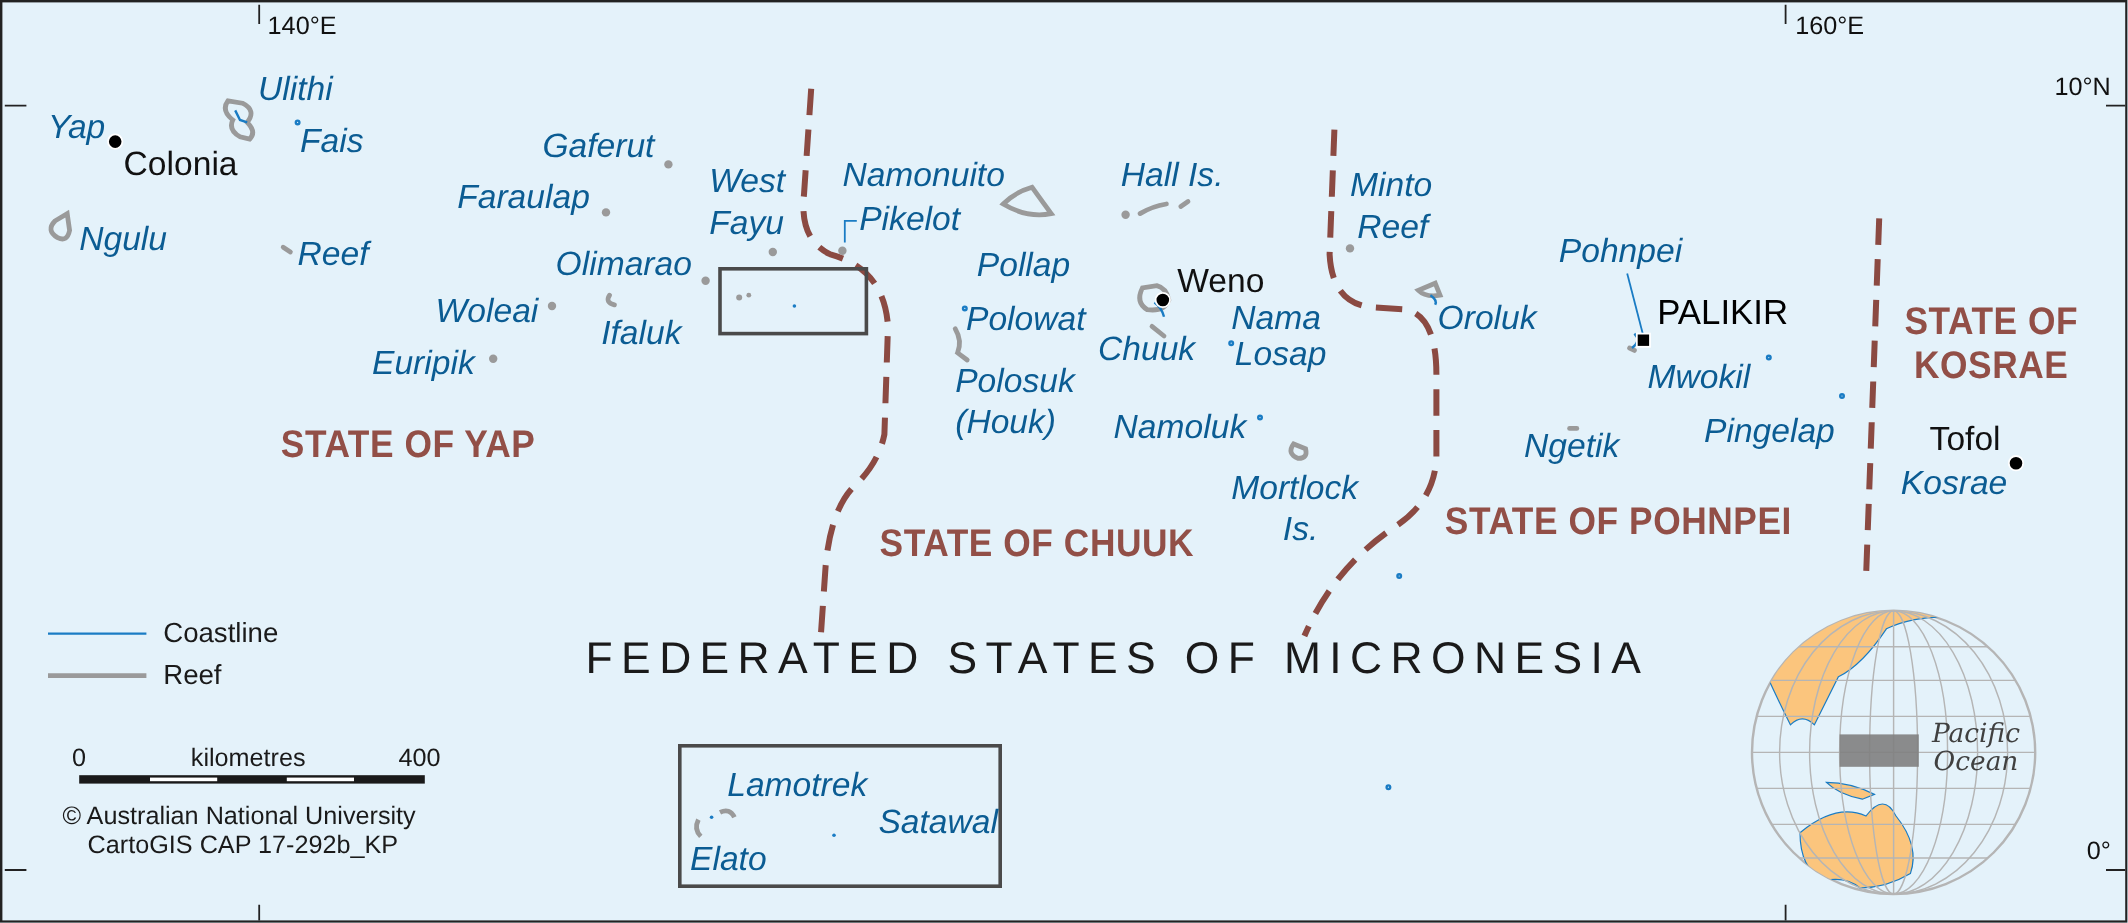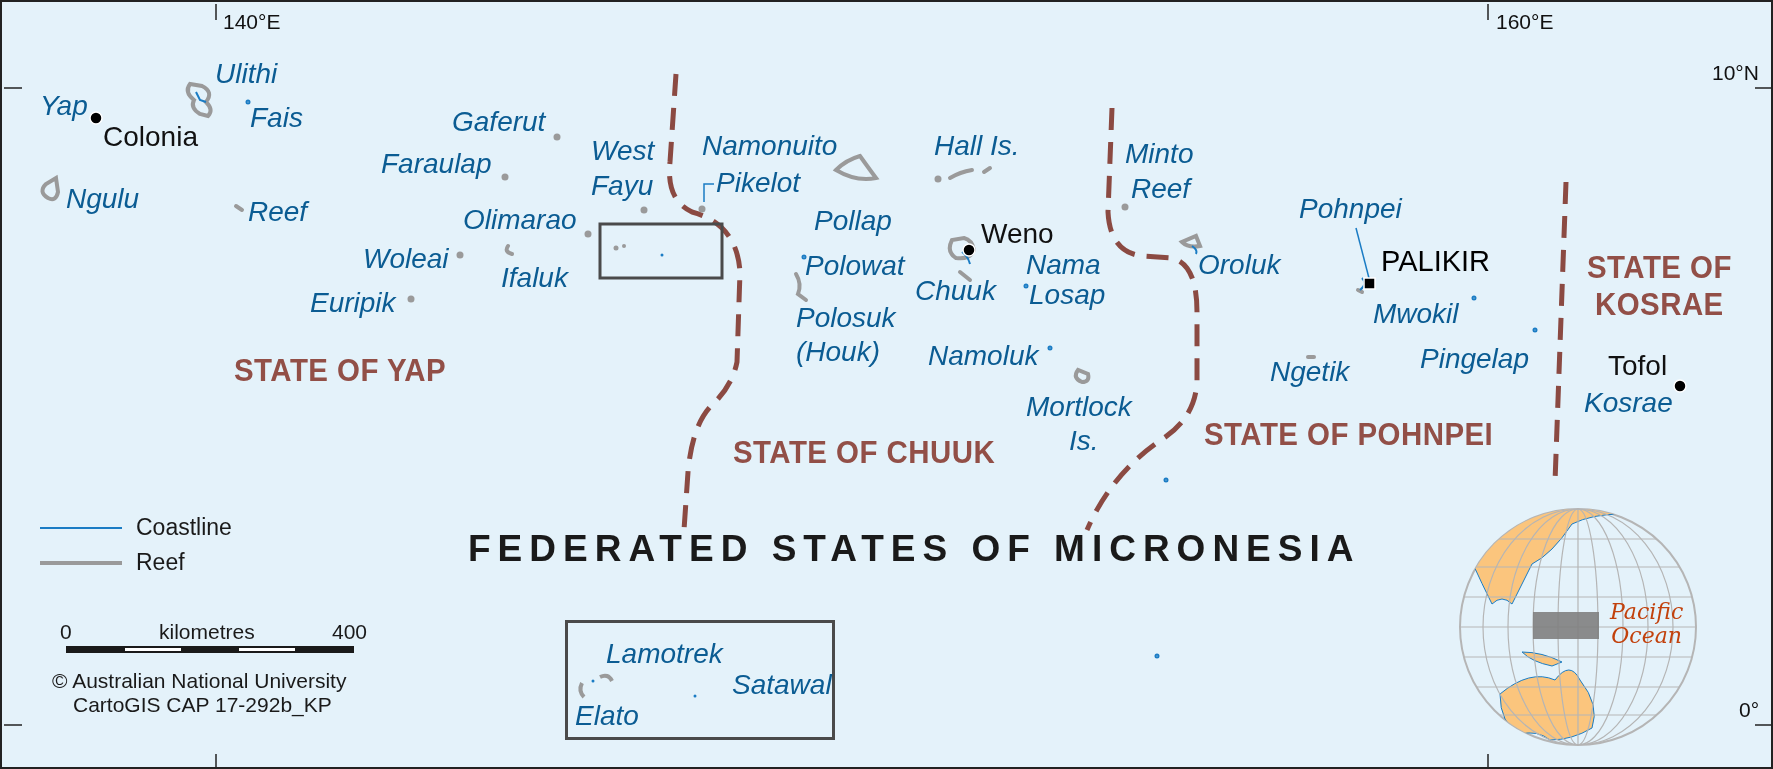--- a/index.html
+++ b/index.html
@@ -4,24 +4,24 @@
 <style>
   html,body{margin:0;padding:0;background:#e4f2fa;}
   #map{position:relative;width:1773px;height:769px;background:#e4f2fa;border:2px solid #222;box-sizing:border-box;overflow:hidden;font-family:"Liberation Sans",sans-serif;}
   svg.layer{position:absolute;left:0;top:0;width:1773px;height:769px;}
   .lbl{position:absolute;white-space:nowrap;line-height:1;}
   .island{color:#0b5c93;font-style:italic;font-size:28px;}
   .town{color:#111;font-size:28px;}
   .capital{color:#000;font-size:29px;font-weight:normal;}
   .state{color:#924f47;font-weight:bold;font-size:32px;letter-spacing:0.5px;transform:scaleX(0.92);transform-origin:left top;}
   .grat{color:#111;font-size:21px;}
-  .title{color:#1a1a1a;font-weight:bold;font-size:37px;letter-spacing:7px;}
+  .title{color:#1a1a1a;font-weight:normal;font-size:37px;letter-spacing:7px;margin-left:20px;}
   .legend-txt{color:#1a1a1a;font-size:23px;}
   .small{color:#1a1a1a;font-size:21px;}
-  .ocean{color:#c2410c;font-family:"DejaVu Serif","Liberation Serif",serif;font-style:italic;font-size:22px;line-height:1.1;text-align:center;}
+  .ocean{color:#404040;font-family:"DejaVu Serif","Liberation Serif",serif;font-style:italic;font-size:22px;line-height:1.1;text-align:center;}
   .inset{position:absolute;border:3px solid #4a4a4a;box-sizing:border-box;}
 </style>
 </head>
 <body>
 
 <div id="map">
 
   <svg class="layer" viewBox="0 0 1773 769">
 
     <g stroke="#222" stroke-width="1.5">

